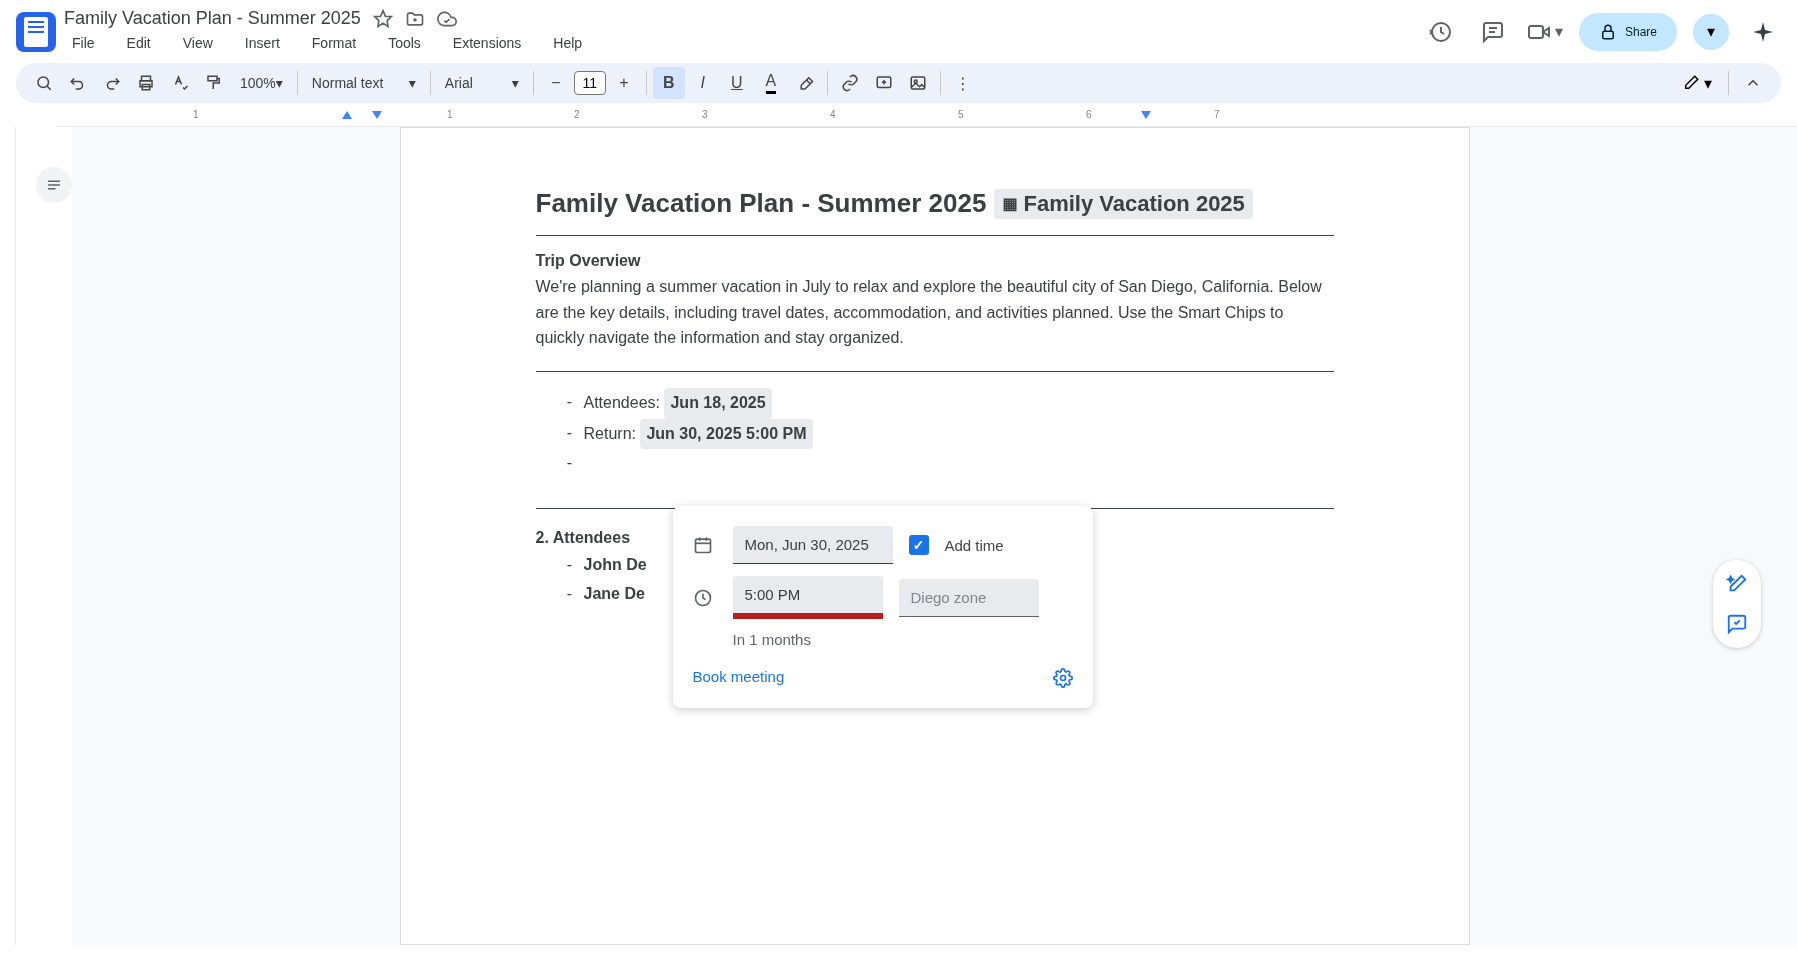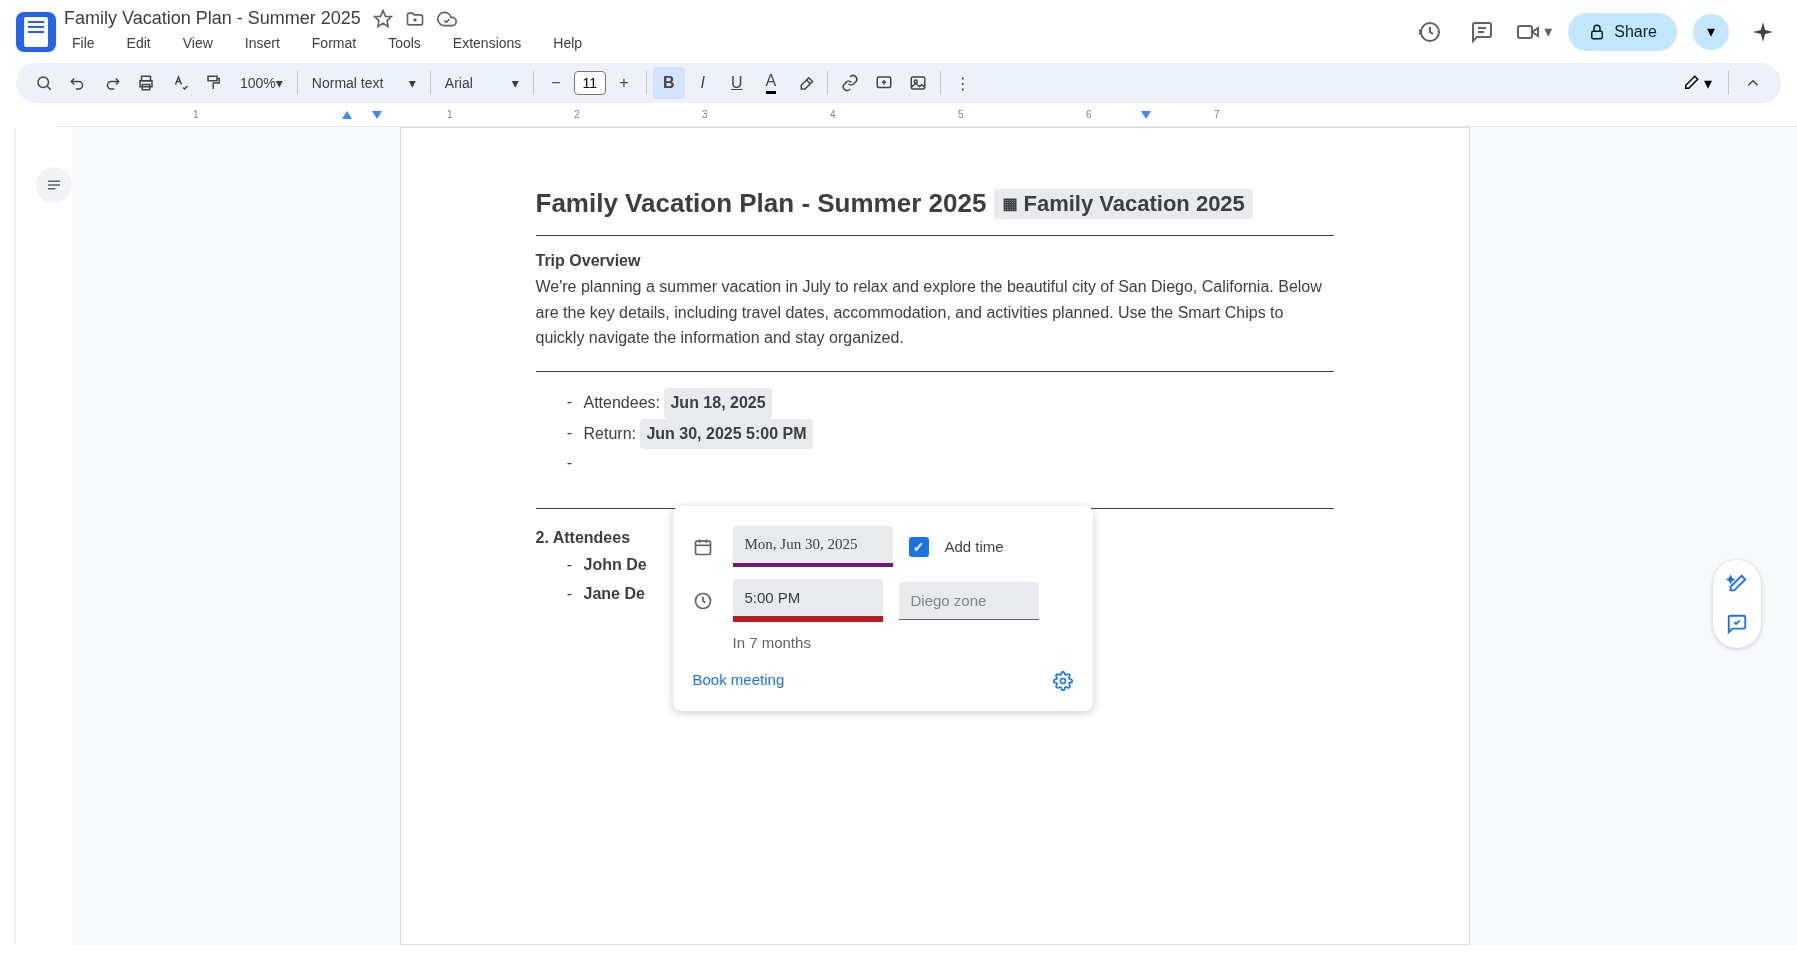--- a/index.html
+++ b/index.html
@@ -10,21 +10,21 @@
 .doc-icon-inner { width: 24px; height: 30px; background: #fff; border-radius: 2px; position: relative; }
 .doc-icon-inner::before { content: ''; position: absolute; top: 4px; left: 4px; right: 4px; height: 2px; background: #2563eb; box-shadow: 0 5px 0 #2563eb, 0 10px 0 #2563eb; }
 .title-area { flex: 1; }
 .title-row { display: flex; align-items: center; gap: 12px; }
 .doc-title { font-size: 18px; color: #3c4043; }
 .title-icon { width: 20px; height: 20px; display: flex; align-items: center; justify-content: center; color: #5f6368; cursor: pointer; }
 .menu-bar { display: flex; gap: 16px; margin-top: 2px; }
 .menu-item { padding: 4px 8px; font-size: 14px; color: #3c4043; cursor: pointer; border-radius: 4px; }
 .header-actions { display: flex; align-items: center; gap: 16px; }
 .action-icon { width: 36px; height: 36px; display: flex; align-items: center; justify-content: center; color: #5f6368; cursor: pointer; border-radius: 50%; }
-.share-btn { background: #c2e7ff; border-radius: 40px; padding: 10px 20px; display: flex; align-items: center; gap: 8px; font-size: 16px; font-weight: 500; color: #001d35; cursor: pointer; }
+.share-btn { background: #c2e7ff; border-radius: 40px; padding: 10px 20px; display: flex; align-items: center; gap: 8px; font-size: 12px; font-weight: 500; color: #001d35; cursor: pointer; }
 .quick-share { width: 36px; height: 36px; background: #c2e7ff; border-radius: 50%; display: flex; align-items: center; justify-content: center; cursor: pointer; }
 
 .toolbar { background: #edf2fa; border-radius: 24px; margin: 0 16px; padding: 4px 12px; display: flex; align-items: center; gap: 2px; }
 .tb-btn { width: 32px; height: 32px; display: flex; align-items: center; justify-content: center; color: #444746; cursor: pointer; border-radius: 4px; font-size: 16px; }
 .tb-btn.active { background: #d3e3fd; }
 .tb-sep { width: 1px; height: 24px; background: #c7c7c7; margin: 0 4px; }
 .tb-select { padding: 4px 8px; font-size: 14px; color: #3c4043; cursor: pointer; display: flex; align-items: center; }
 .font-size-input { width: 32px; height: 24px; border: 1px solid #747775; border-radius: 4px; text-align: center; font-size: 14px; background: #fff; }
 .tb-right { margin-left: auto; display: flex; align-items: center; gap: 4px; }
 .edit-mode { display: flex; align-items: center; gap: 4px; padding: 4px 8px; cursor: pointer; }
@@ -50,21 +50,21 @@
 .body-text { font-size: 16px; color: #3c4043; line-height: 1.6; margin-bottom: 20px; }
 .list { margin-left: 20px; }
 .list-item { display: flex; font-size: 16px; color: #3c4043; line-height: 1.8; }
 .list-dash { width: 28px; text-align: center; }
 .list-content { flex: 1; }
 .date-chip { background: #e8eaed; border-radius: 4px; padding: 1px 6px; font-weight: bold; display: inline-block; }
 
 .date-popover { position: absolute; background: #fff; box-shadow: 0 2px 10px rgba(0,0,0,0.2); border-radius: 8px; padding: 20px; width: 420px; top: 378px; left: 272px; }
 .pop-row { display: flex; align-items: center; gap: 16px; margin-bottom: 12px; }
 .pop-icon { width: 24px; color: #5f6368; text-align: center; }
-.date-field { background: #e8eaed; border-bottom: 4px solid #701a75; padding: 10px 12px; font-size: 15px; color: #3c4043; min-width: 160px; border-radius: 4px 4px 0 0; font-family: Liberation Serif, serif; }
+.date-field { background: #e8eaed; border-bottom: 1px solid #701a75; padding: 10px 12px; font-size: 15px; color: #3c4043; min-width: 160px; border-radius: 4px 4px 0 0; }
 .time-field { background: #e8eaed; border-bottom: 6px solid #b91c1c; padding: 10px 12px; font-size: 15px; color: #3c4043; min-width: 150px; border-radius: 4px 4px 0 0; }
 .tz-field { background: #e8eaed; border-bottom: 1px solid #5f6368; padding: 10px 12px; font-size: 15px; color: #80868b; min-width: 140px; border-radius: 4px 4px 0 0; }
 .checkbox { width: 20px; height: 20px; background: #1a73e8; border-radius: 3px; display: flex; align-items: center; justify-content: center; cursor: pointer; }
 .check { color: #fff; font-size: 14px; font-weight: bold; }
 .checkbox-label { font-size: 15px; color: #444; }
 .relative-time { font-size: 15px; color: #5f6368; margin-left: 40px; margin-bottom: 20px; }
 .pop-footer { display: flex; justify-content: space-between; align-items: flex-start; margin-top: 8px; }
 .book-link { color: #1a73e8; font-size: 15px; cursor: pointer; }
 .gear { color: #1a73e8; cursor: pointer; font-size: 18px; }
 
@@ -358,21 +358,21 @@
         <div class="pop-row">
           <span class="pop-icon">
               <svg width="20" height="20" viewBox="0 0 24 24" fill="none" stroke="currentColor" stroke-width="2">
                 <circle cx="12" cy="12" r="9"></circle>
                 <polyline points="12 7 12 12 15 14"></polyline>
               </svg>
             </span>
           <div class="time-field">5:00 PM</div>
           <div class="tz-field">Diego zone</div>
         </div>
-        <div class="relative-time">In 7 months</div>
+        <div class="relative-time">In 1 months</div>
         <div class="pop-footer">
           <span class="book-link">Book meeting</span>
           <span class="gear">
               <svg width="20" height="20" viewBox="0 0 24 24" fill="none" stroke="currentColor" stroke-width="2">
                 <circle cx="12" cy="12" r="3"></circle>
                 <path d="M19.4 15a1.65 1.65 0 0 0 .33 1.82l.06.06a2 2 0 1 1-2.83 2.83l-.06-.06a1.65 1.65 0 0 0-1.82-.33 1.65 1.65 0 0 0-1 1.51V21a2 2 0 0 1-4 0v-.09a1.65 1.65 0 0 0-1-1.51 1.65 1.65 0 0 0-1.82.33l-.06.06a2 2 0 1 1-2.83-2.83l.06-.06a1.65 1.65 0 0 0 .33-1.82 1.65 1.65 0 0 0-1.51-1H3a2 2 0 0 1 0-4h.09a1.65 1.65 0 0 0 1.51-1 1.65 1.65 0 0 0-.33-1.82l-.06-.06a2 2 0 1 1 2.83-2.83l.06.06a1.65 1.65 0 0 0 1.82.33h0a1.65 1.65 0 0 0 1-1.51V3a2 2 0 0 1 4 0v.09a1.65 1.65 0 0 0 1 1.51h0a1.65 1.65 0 0 0 1.82-.33l.06-.06a2 2 0 1 1 2.83 2.83l-.06.06a1.65 1.65 0 0 0-.33 1.82v0a1.65 1.65 0 0 0 1.51 1H21a2 2 0 0 1 0 4h-.09a1.65 1.65 0 0 0-1.51 1z"></path>
               </svg>
             </span>
         </div>
       </div>

